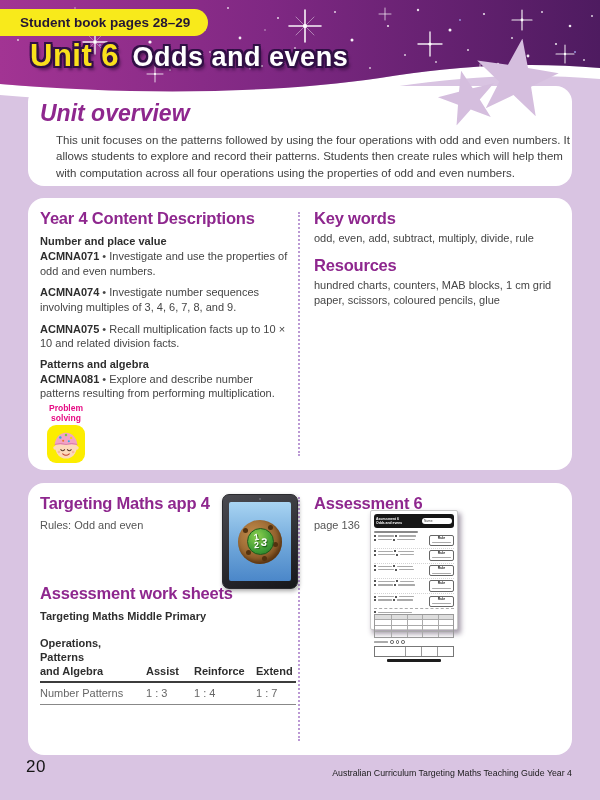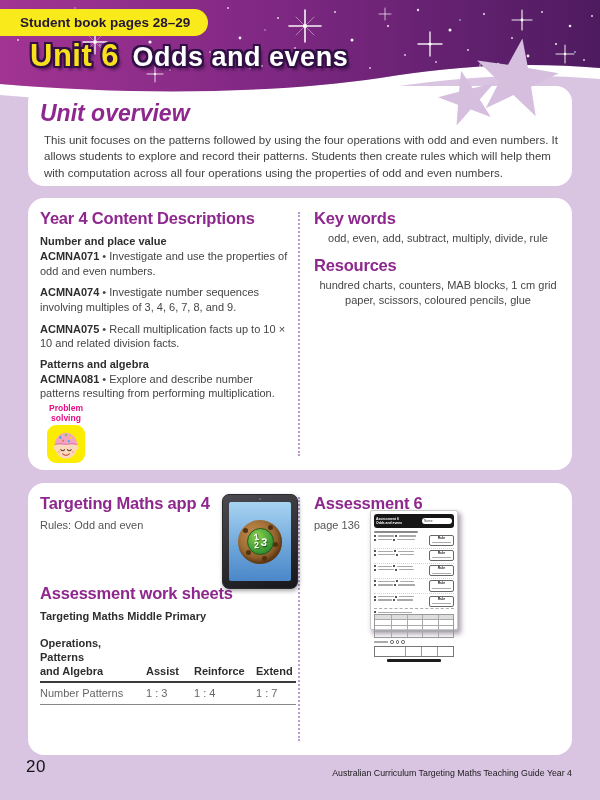--- a/index.html
+++ b/index.html
@@ -30,28 +30,28 @@
   .star1{left:438px;top:70px;width:60px;height:57px;transform:rotate(-14deg);}
   .star2{left:473px;top:38px;width:86px;height:82px;transform:rotate(9deg);}
   
   .panel{position:absolute;left:28px;width:544px;background:#fff;border-radius:16px;z-index:1;box-sizing:border-box;}
   .p1{top:86px;height:100px;padding:14px 14px 0 12px;}
   .p2{top:198px;height:272px;padding-left:12px;}
   .p3{top:483px;height:272px;}
   h2,h3{margin:0;color:#8e278e;font-weight:bold;}
   h2{font-size:23px;font-style:italic;}
   h3{font-size:16.5px;letter-spacing:-.2px;}
-  .p1 p{margin:5px 4px 0;font-size:11.5px;line-height:1.42;color:#414141;width:526px;}
+  .p1 p{margin:5px 16px 0;font-size:11.5px;line-height:1.42;color:#414141;width:526px;}
   .col-l{position:absolute;left:12px;top:11px;width:254px;}
   .col-r{position:absolute;left:286px;top:11px;width:248px;}
   .vdiv{position:absolute;left:270px;top:14px;bottom:14px;width:0;border-left:2px dotted #bb99d4;}
   .subhead{font-size:11px;font-weight:bold;color:#2e2e2e;margin:7px 0 2px;}
   .item{font-size:11px;color:#454545;line-height:1.33;margin:0 0 7px;}
   .item b{color:#2e2e2e;}
-  .blurb{font-size:11px;color:#454545;line-height:1.38;margin:3px 0 10px;text-align:center;}
+  .blurb{font-size:11px;color:#454545;line-height:1.38;margin:3px 0 10px;}
   
   .badge{position:absolute;left:12px;top:206px;width:52px;text-align:center;}
   .badge-label{font-size:8.5px;font-weight:bold;color:#e60c84;line-height:1.12;}
   .badge-icon{width:38px;height:38px;background:#fced00;border-radius:9px;margin:2px auto 0;
     display:flex;align-items:center;justify-content:center;}
   
   .app-sub{font-size:11px;color:#555;margin:6px 0 0;}
   .tablet{position:absolute;left:194px;top:11px;width:74px;height:93px;
     background:linear-gradient(160deg,#4a4a50,#17171b);border-radius:7px;
     border:1px solid #2a2a2e;box-shadow:1px 2px 4px rgba(0,0,0,.35);}

